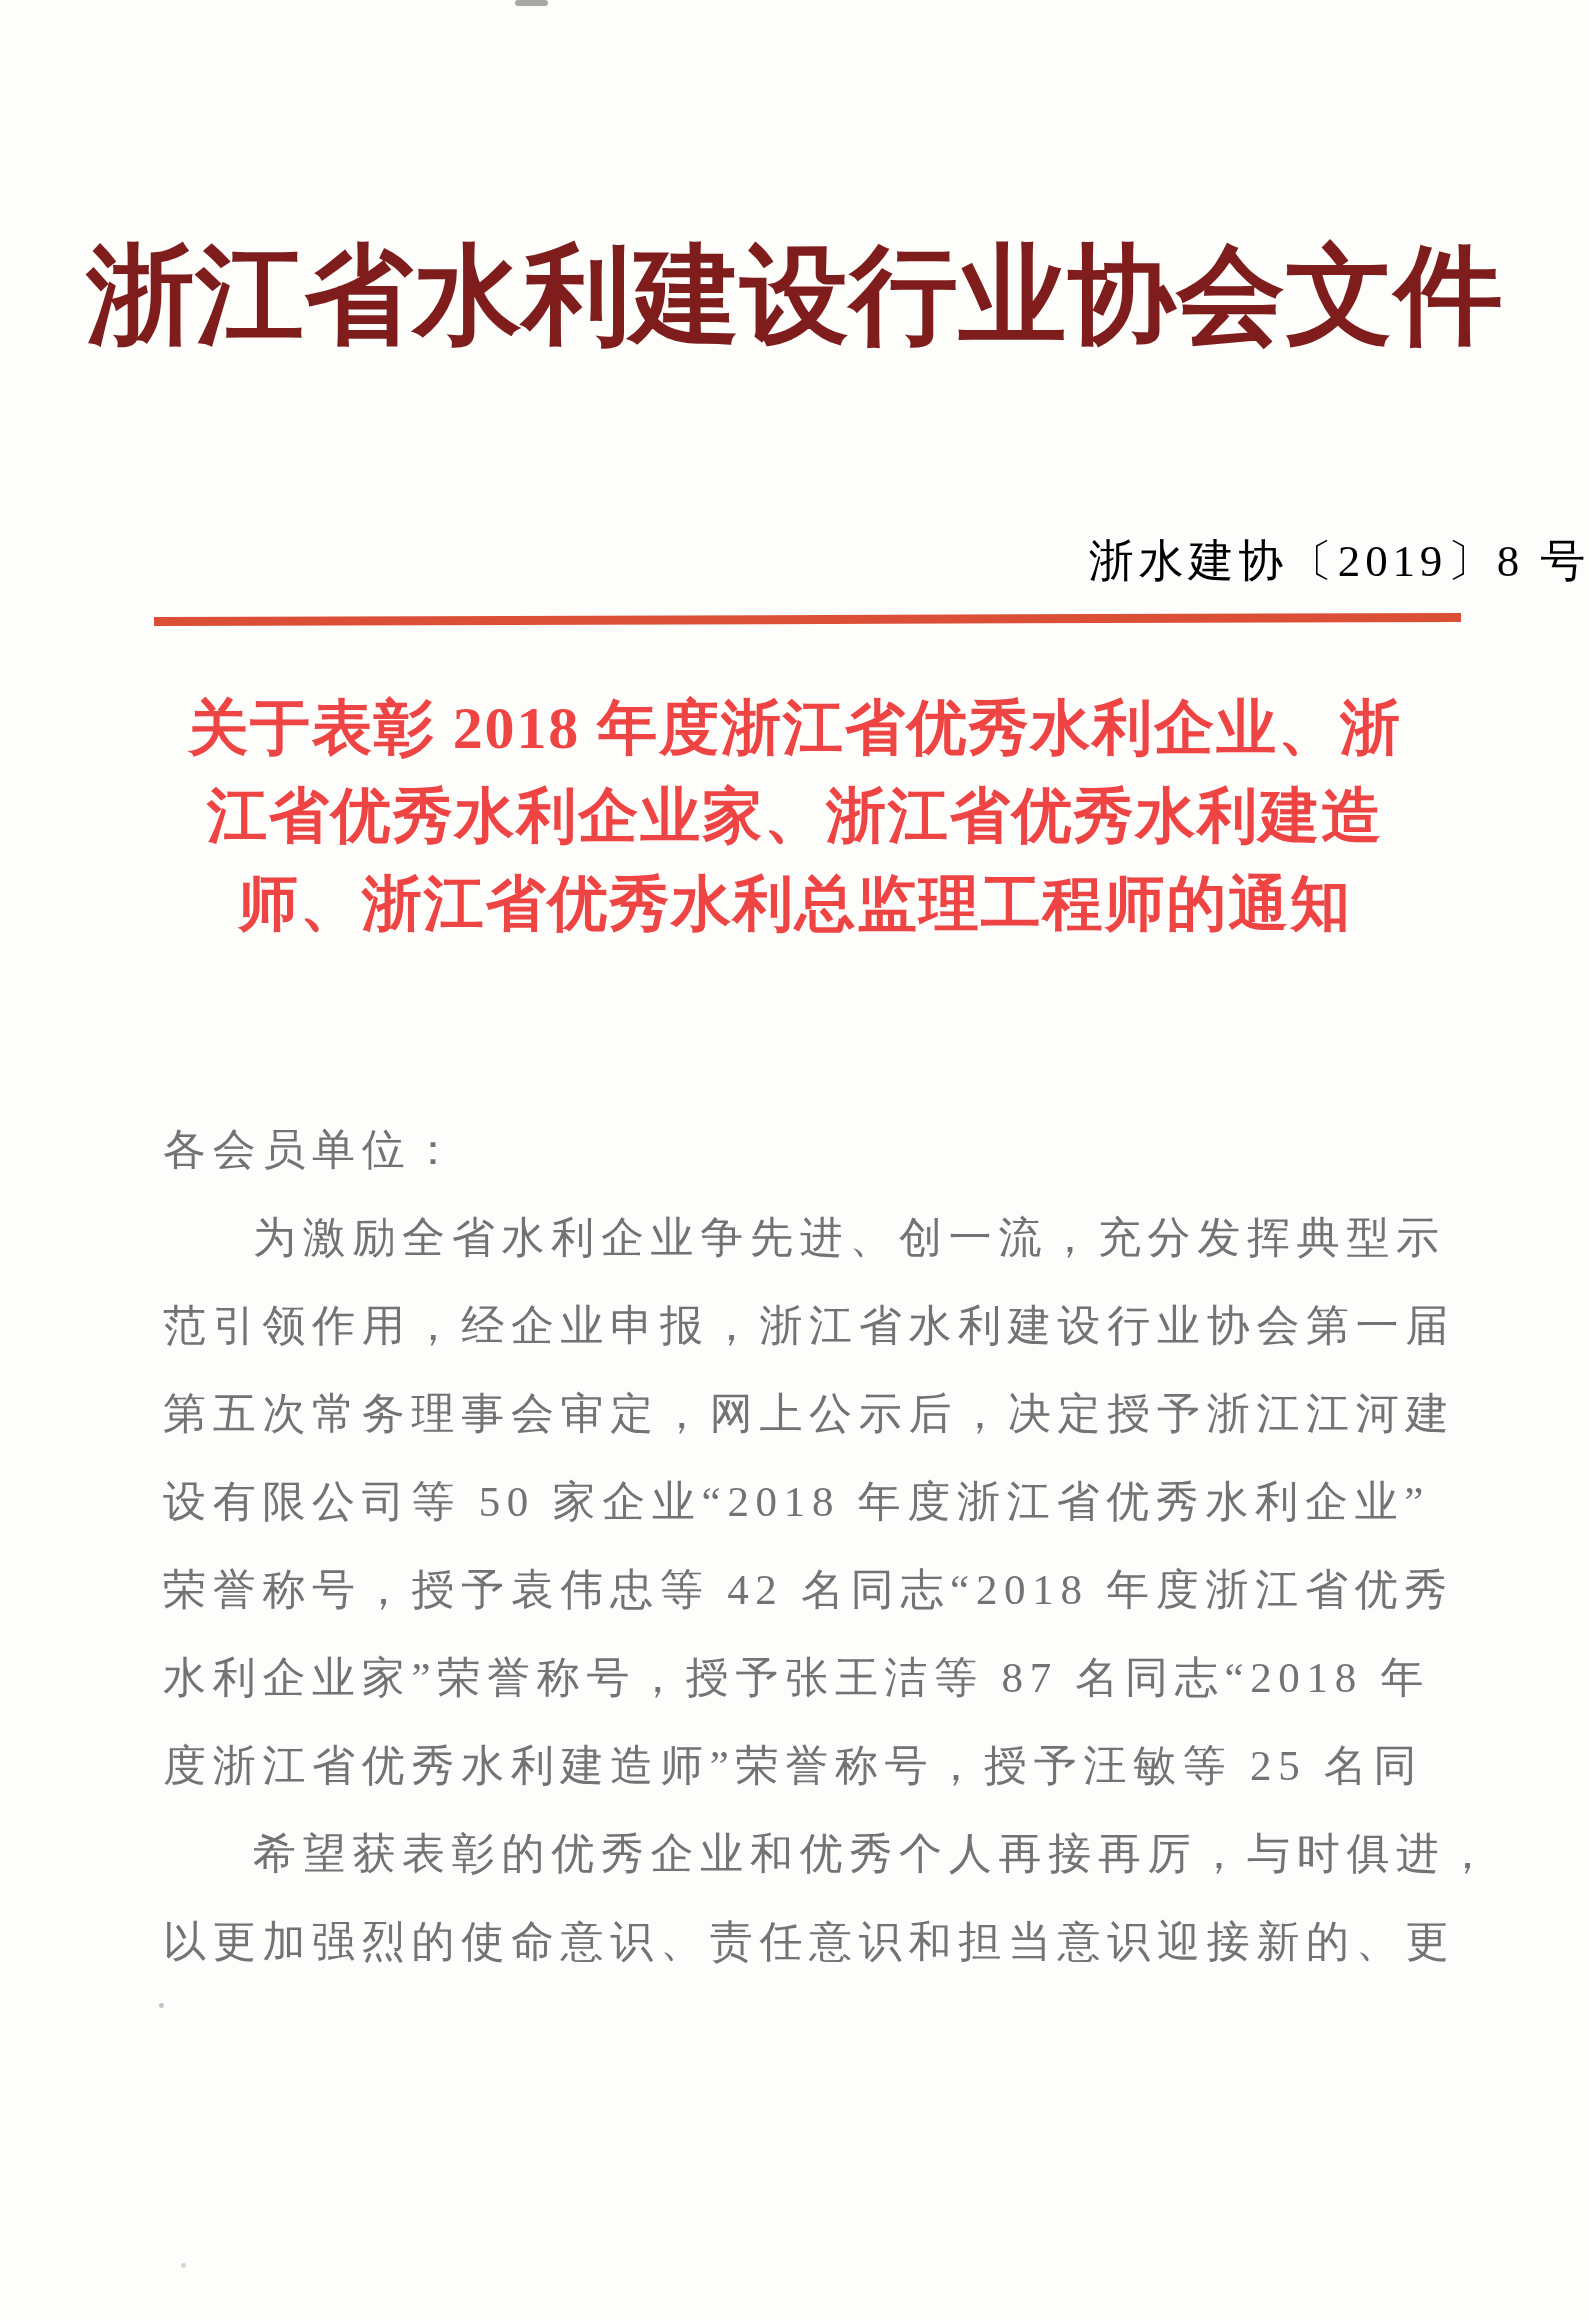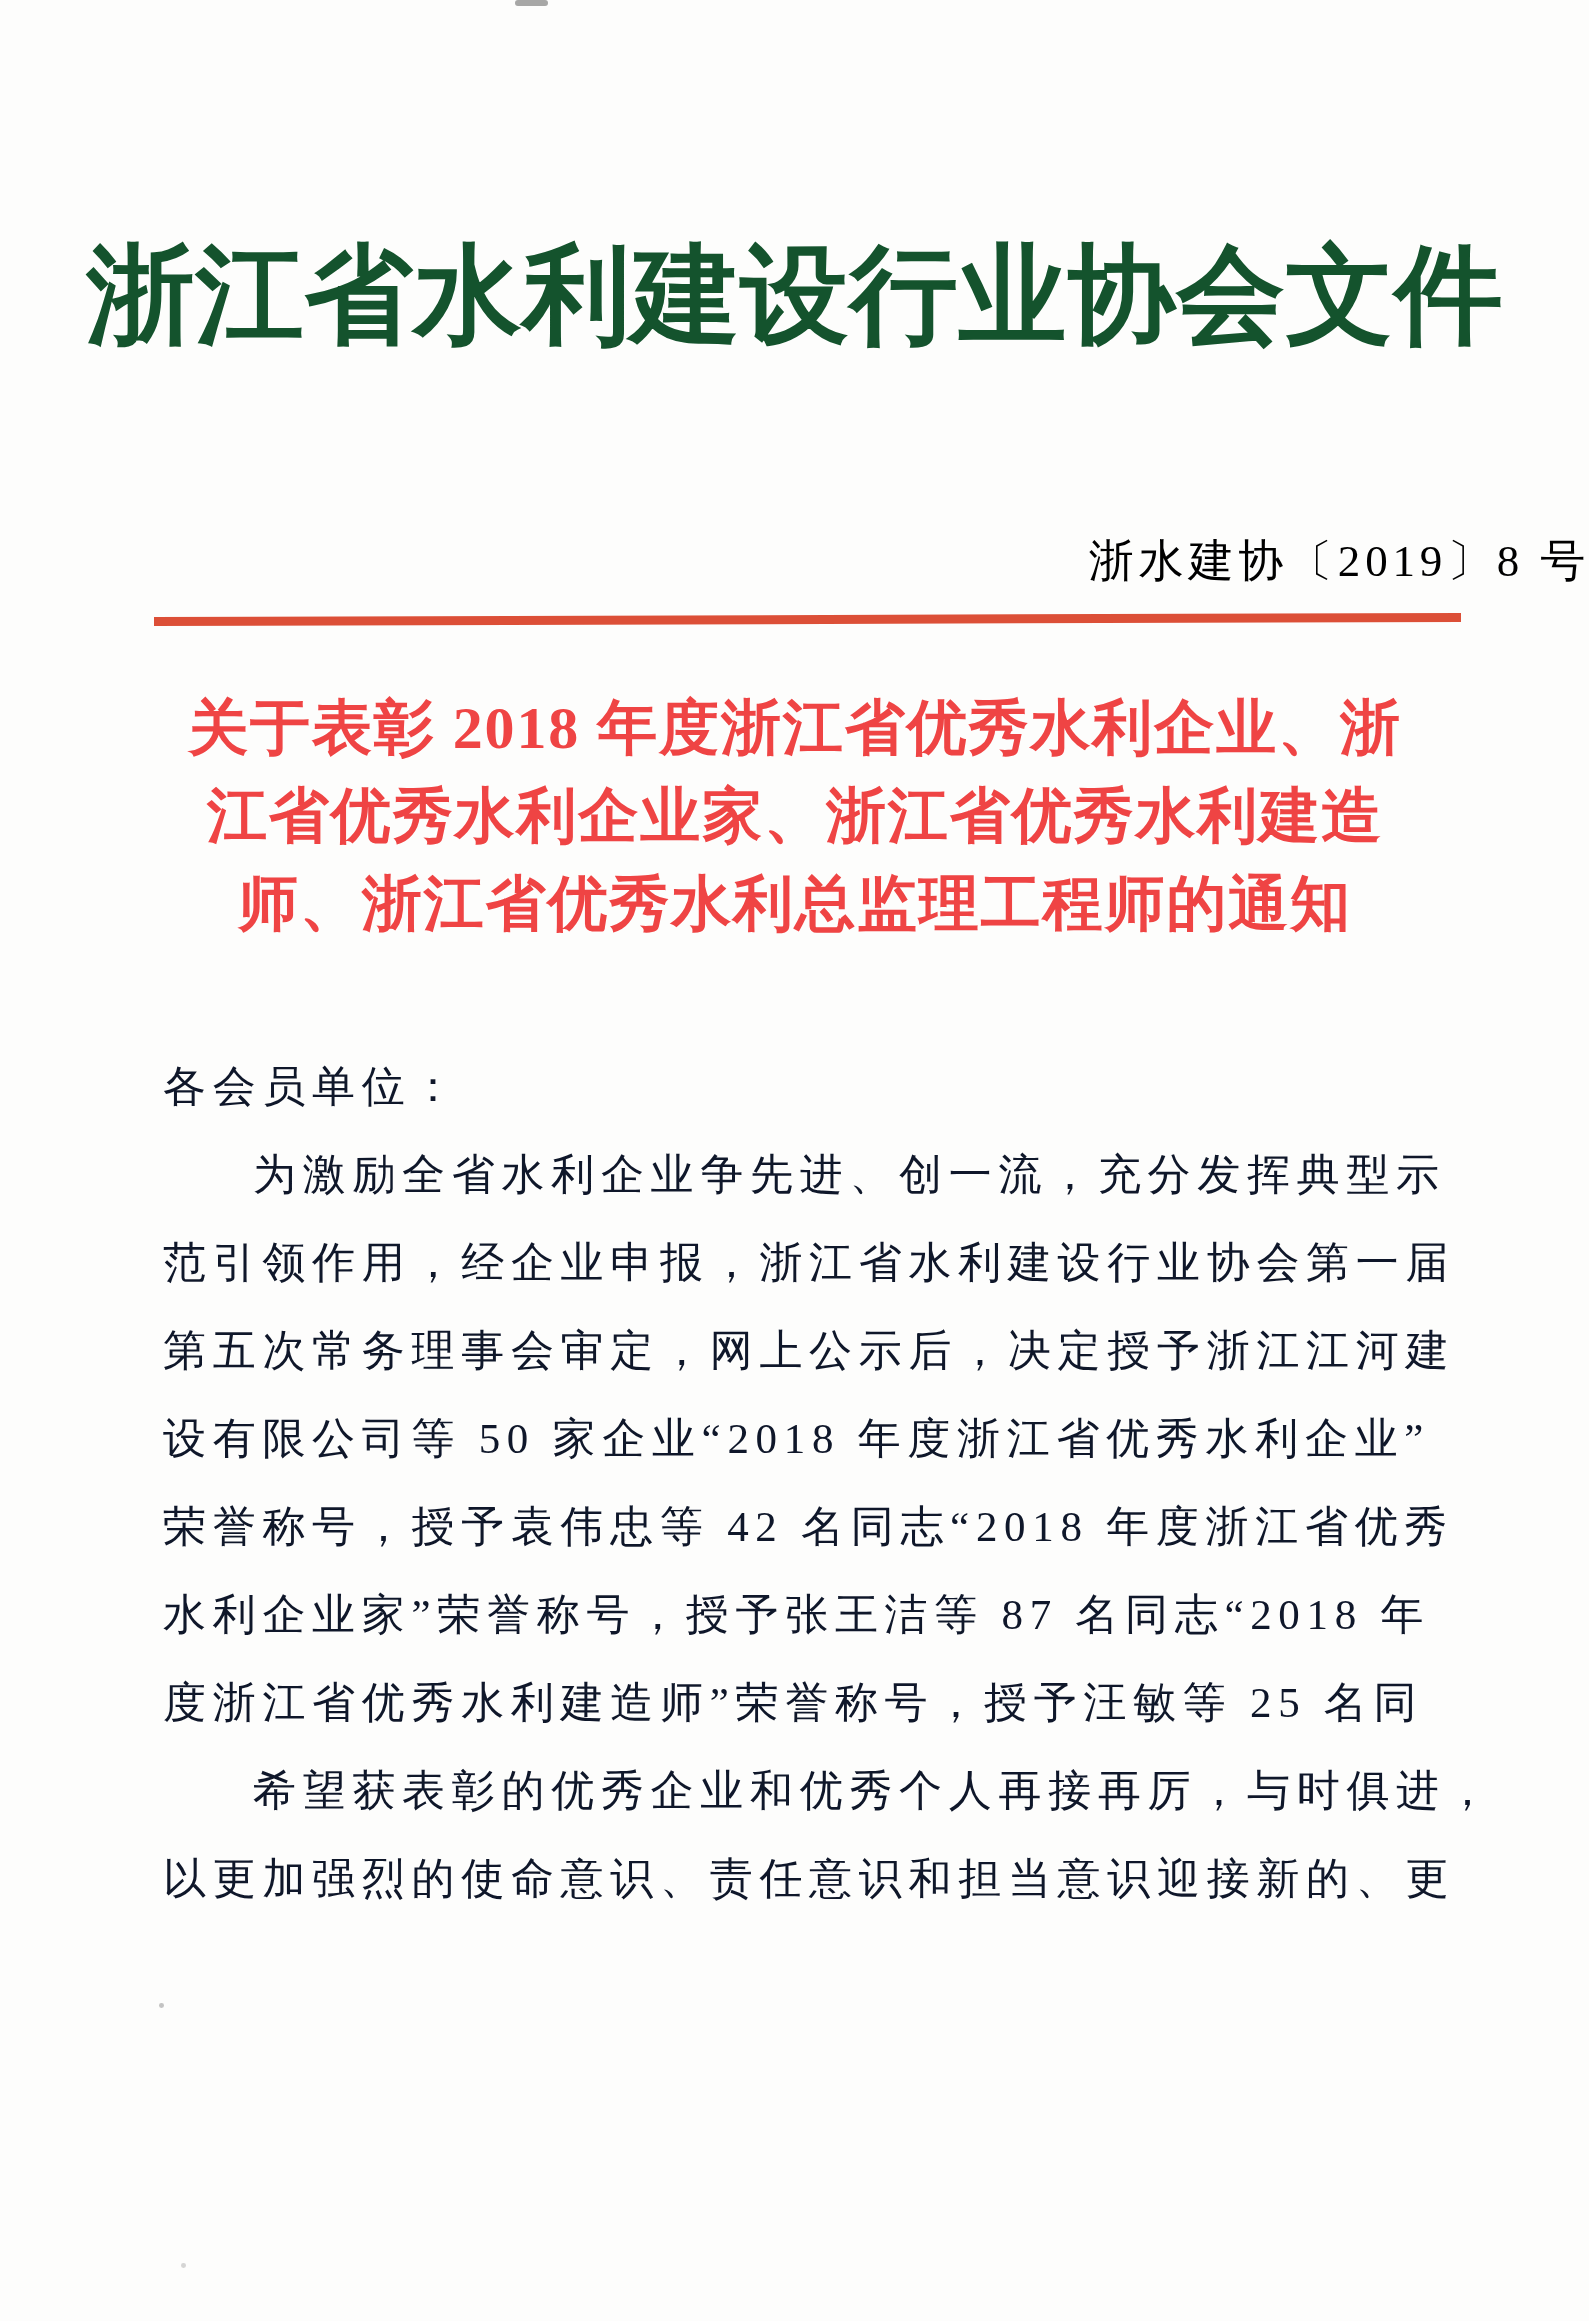--- a/index.html
+++ b/index.html
@@ -37,41 +37,41 @@
   .notice-title{
     position:absolute;top:684px;left:0;width:100%;
     text-align:center;
     font-size:60px;line-height:88px;
     font-weight:700;
     letter-spacing:1.9px;
     color:#ef4444;
     white-space:nowrap;
   }
   .body-block{
-    position:absolute;top:1043px;left:163px;
+    position:absolute;top:1106px;left:163px;
     width:1278px;
     font-size:43px;line-height:88px;
     letter-spacing:6.7px;
-    color:#0f172a;
+    color:#737373;
   }
   .line{white-space:nowrap;}
   .line.indent{padding-left:90px;}
   .artifact{position:absolute;background:#8a8a8a;border-radius:2.9px;}
   .artifact.top-mark{top:0;left:515px;width:33px;height:5.8px;opacity:.75;}
   .artifact.speck-1{top:2003px;left:159px;width:4.8px;height:4.8px;border-radius:50%;opacity:.5;}
   .artifact.speck-2{top:2263px;left:181px;width:4.8px;height:4.8px;border-radius:50%;opacity:.35;}
 </style>
 </head>
 <body>
 
 <div class="page">
 
   <div class="artifact top-mark"></div>
 
-  <div class="banner" style="color: #14532d;">浙江省水利建设行业协会文件</div>
+  <div class="banner" style="color: #7f1d1d;">浙江省水利建设行业协会文件</div>
 
   <div class="doc-number">浙水建协〔2019〕8 号</div>
 
   <div class="red-rule" style="background: rgb(220, 79, 55);"></div>
 
   <div class="notice-title">
     <div class="title-line">关于表彰 2018 年度浙江省优秀水利企业、浙</div>
     <div class="title-line">江省优秀水利企业家、浙江省优秀水利建造</div>
     <div class="title-line">师、浙江省优秀水利总监理工程师的通知</div>
   </div>

